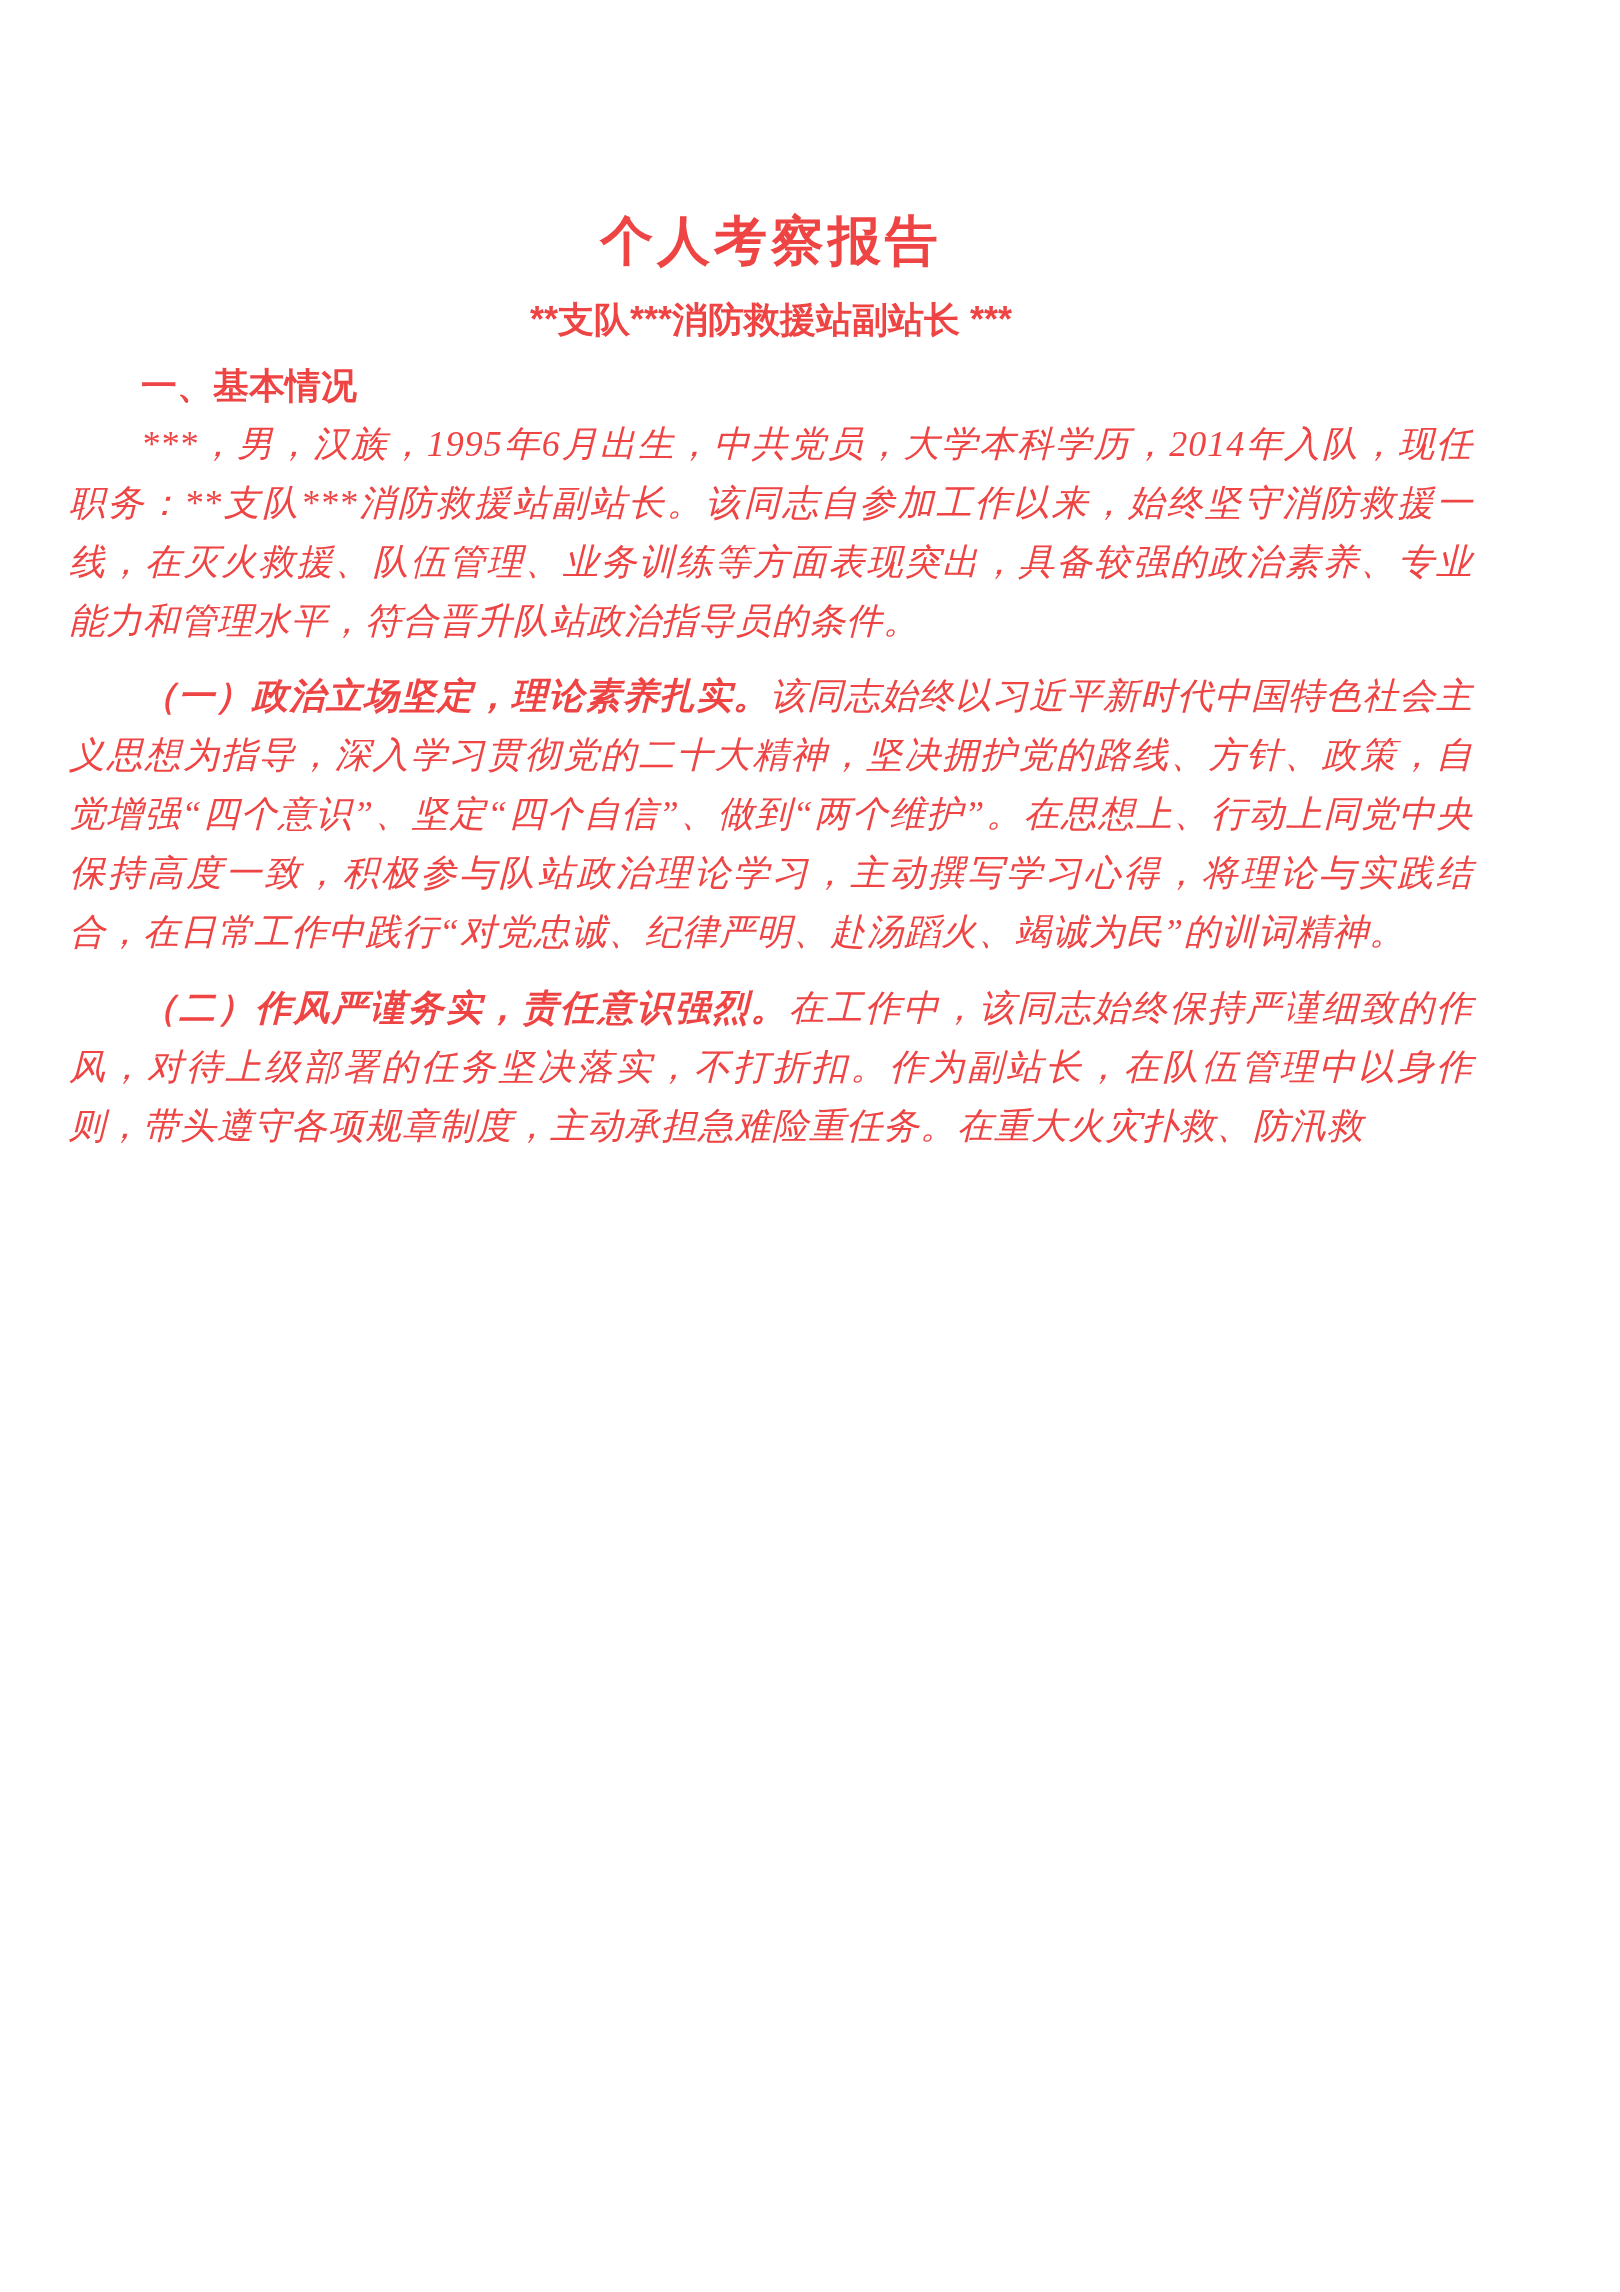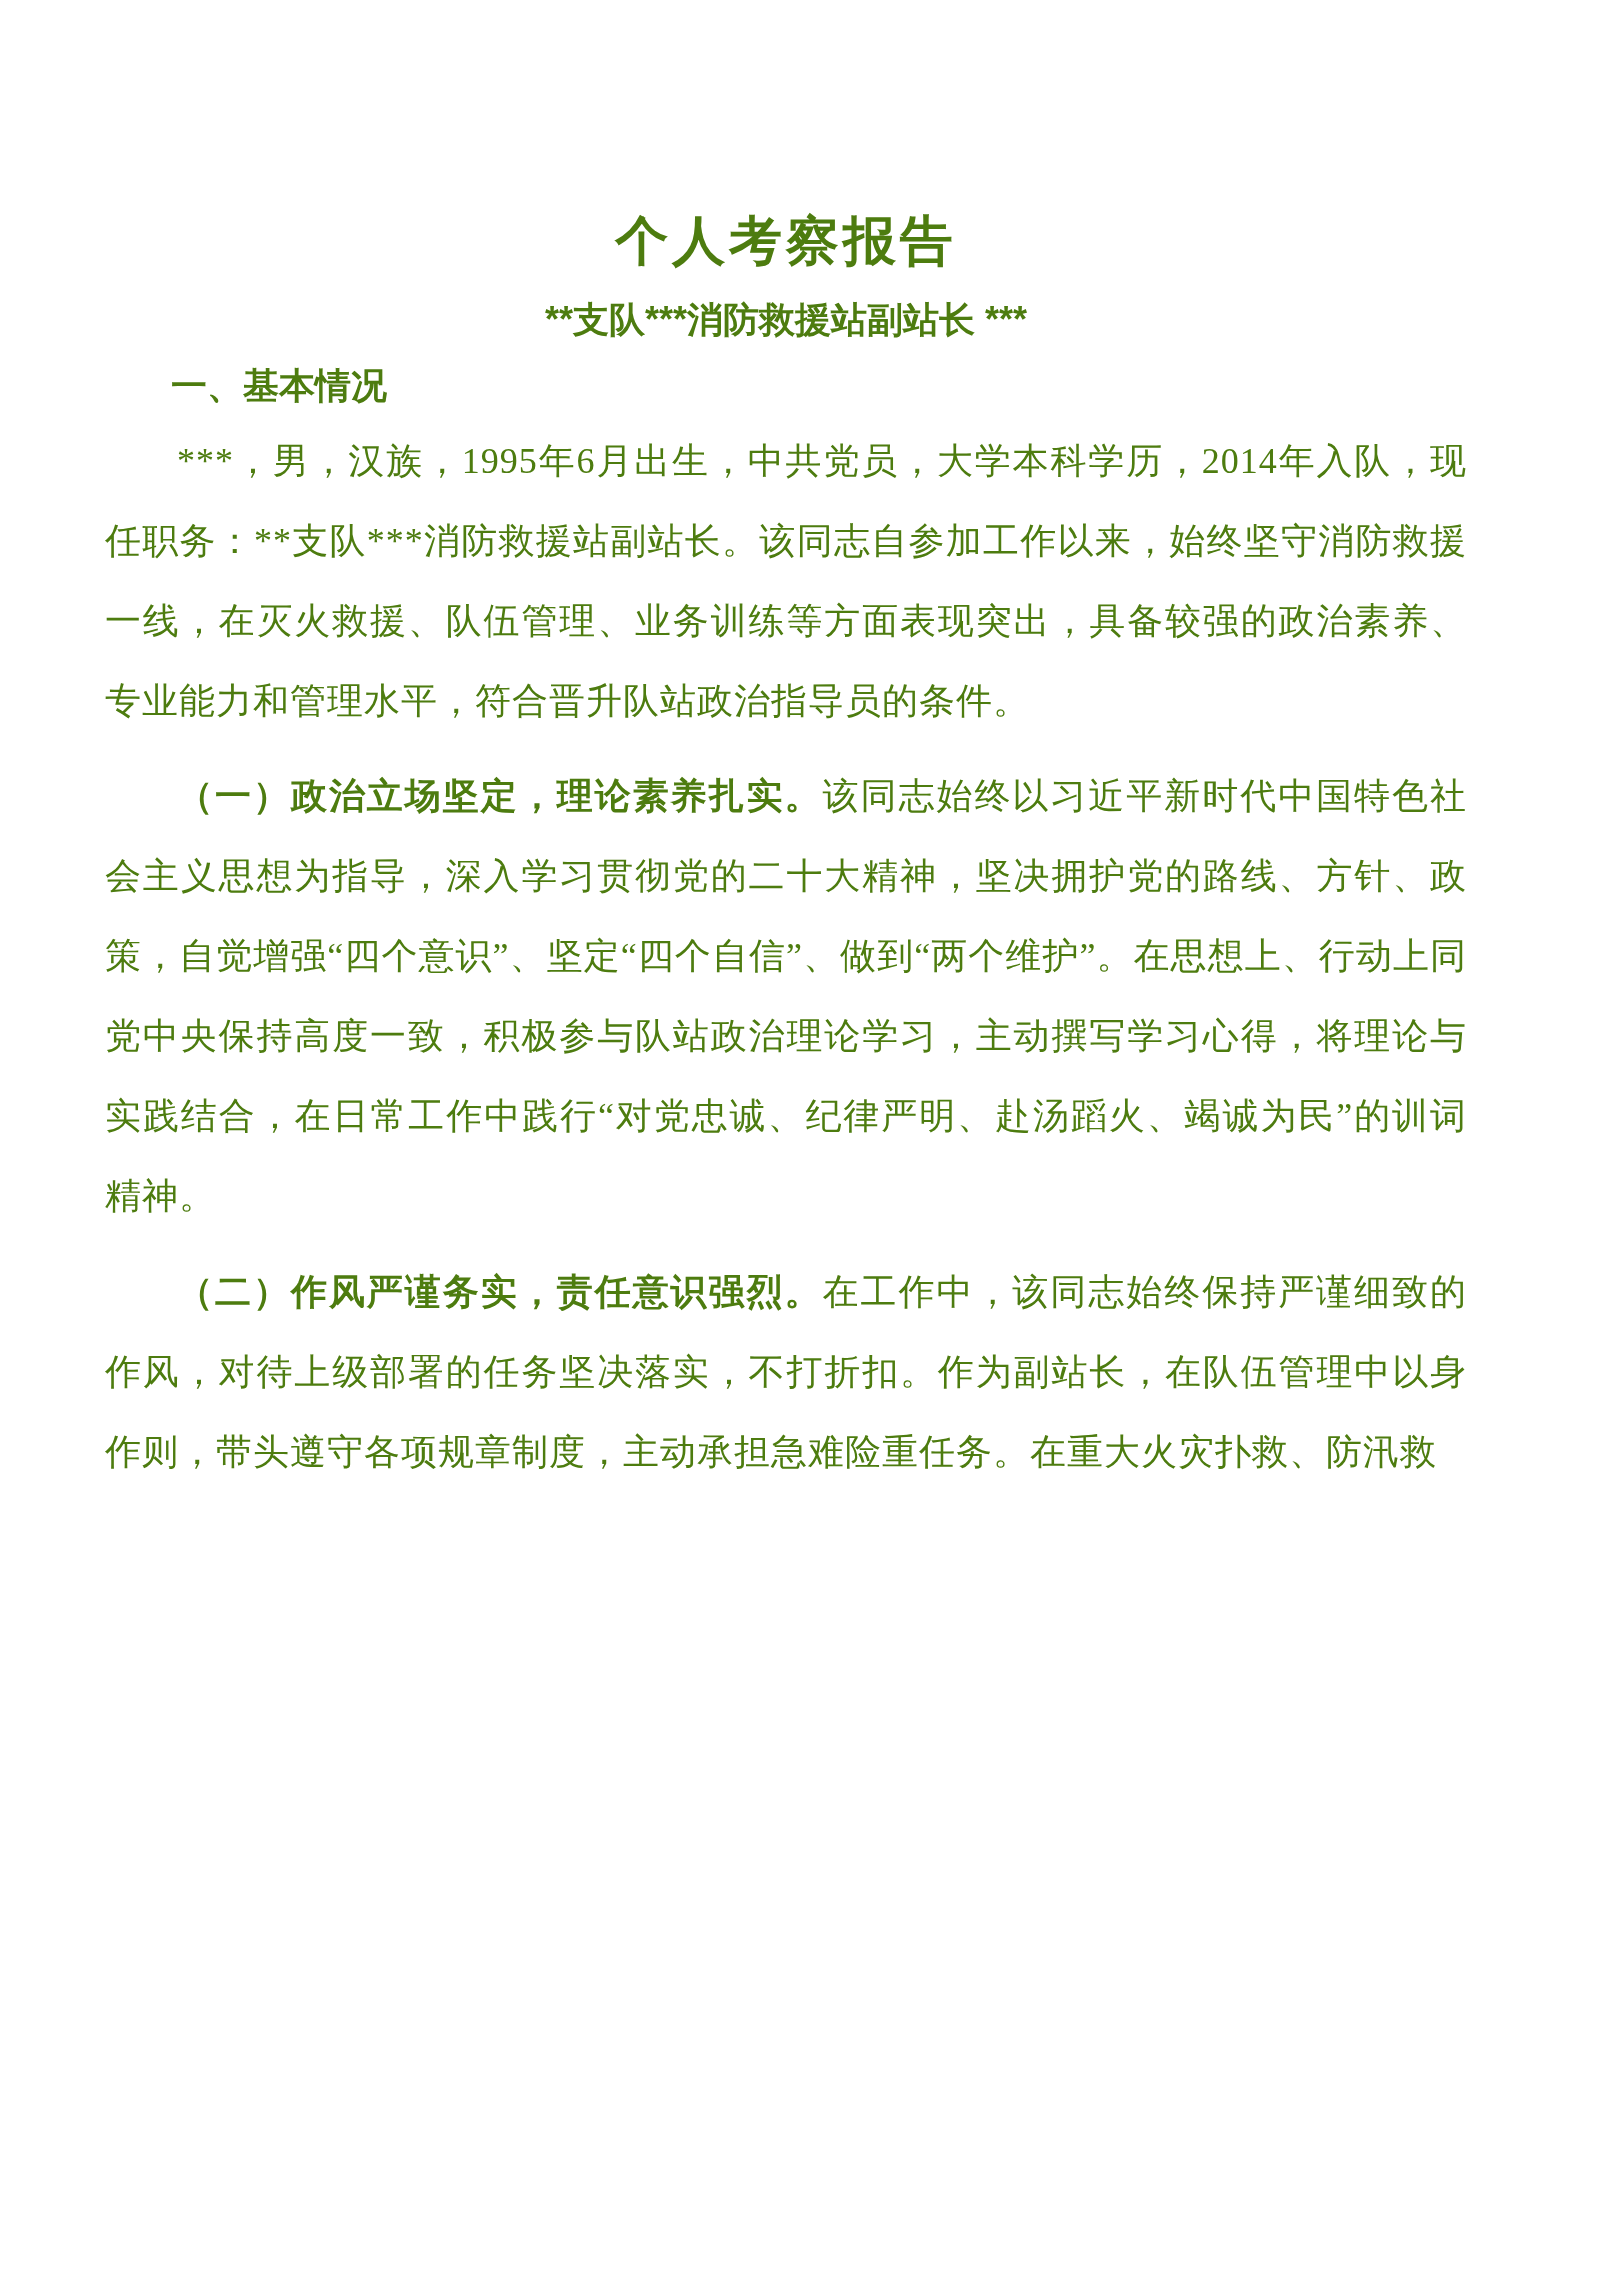--- a/index.html
+++ b/index.html
@@ -8,22 +8,22 @@
     background: #ffffff;
     width: 1620px;
     height: 2293px;
     overflow: hidden;
     font-family: "Liberation Serif", "DejaVu Serif", serif;
   }
   .page {
     width: 1620px;
     height: 2293px;
     background: #ffffff;
-    color: #4d7c0f;
-    padding: 206px 147px 78px 99px;
+    color: #ef4444;
+    padding: 206px 147px 78px 69px;
   }
   .doc-title {
     margin: 0 0 17.6px 0;
     text-align: center;
     font-size: 53px;
     font-weight: 700;
     letter-spacing: 3.9px;
     font-family: "Liberation Sans", "DejaVu Sans", sans-serif;
   }
   .doc-subtitle {
@@ -35,27 +35,28 @@
   }
   .section-heading {
     margin: 5.9px 0 0 0;
     font-size: 36px;
     font-weight: 700;
     line-height: 59px;
     text-indent: 2em;
     font-family: "Liberation Sans", "DejaVu Sans", sans-serif;
   }
   .body-para {
-    margin: 6px;
+    margin: 0;
     font-size: 36px;
-    line-height: 80px;
+    line-height: 59px;
     letter-spacing: 1px;
     text-align: justify;
     text-indent: 2em;
     font-family: "Liberation Serif", "DejaVu Serif", serif;
+    font-style: italic;
   }
   .sub-para { margin-top: 15.7px; }
   .lead-bold {
     font-weight: 700;
     font-family: "Liberation Sans", "DejaVu Sans", sans-serif;
   }
 </style>
 </head>
 <body>
 

